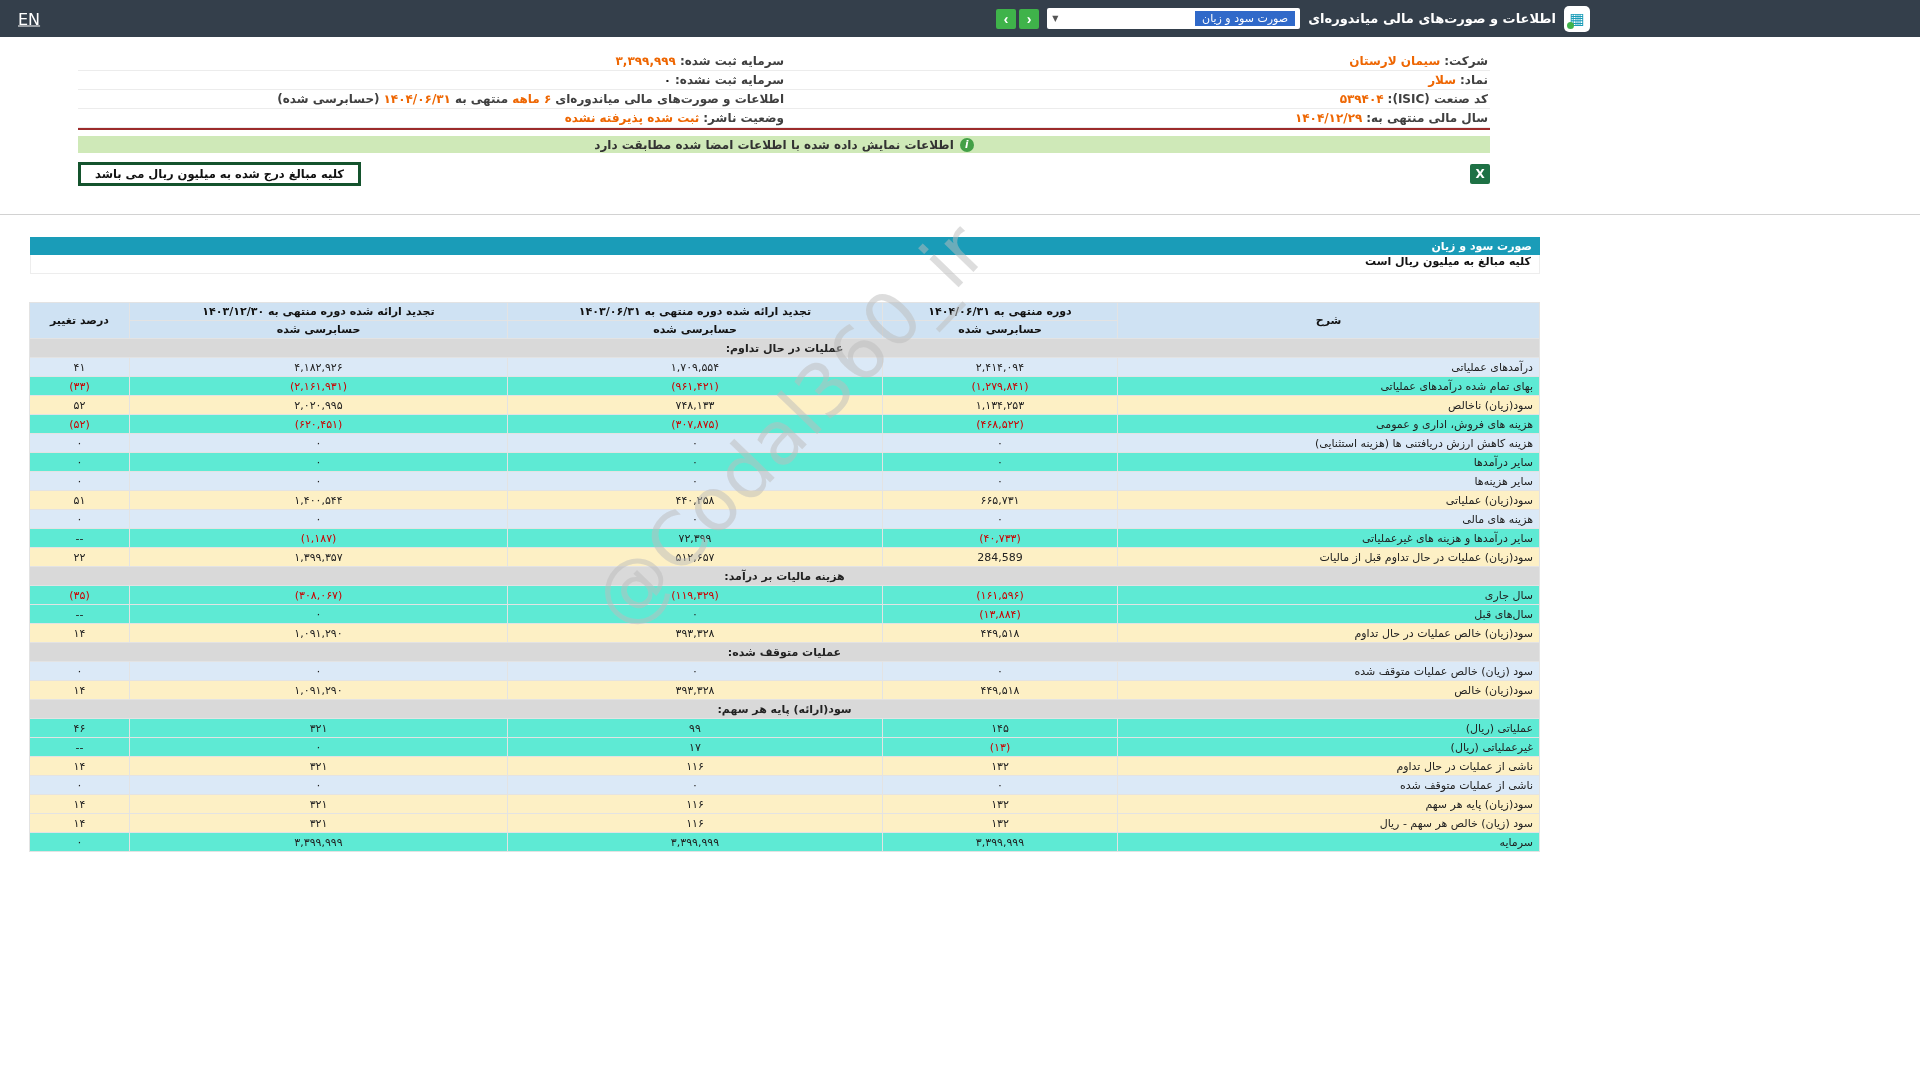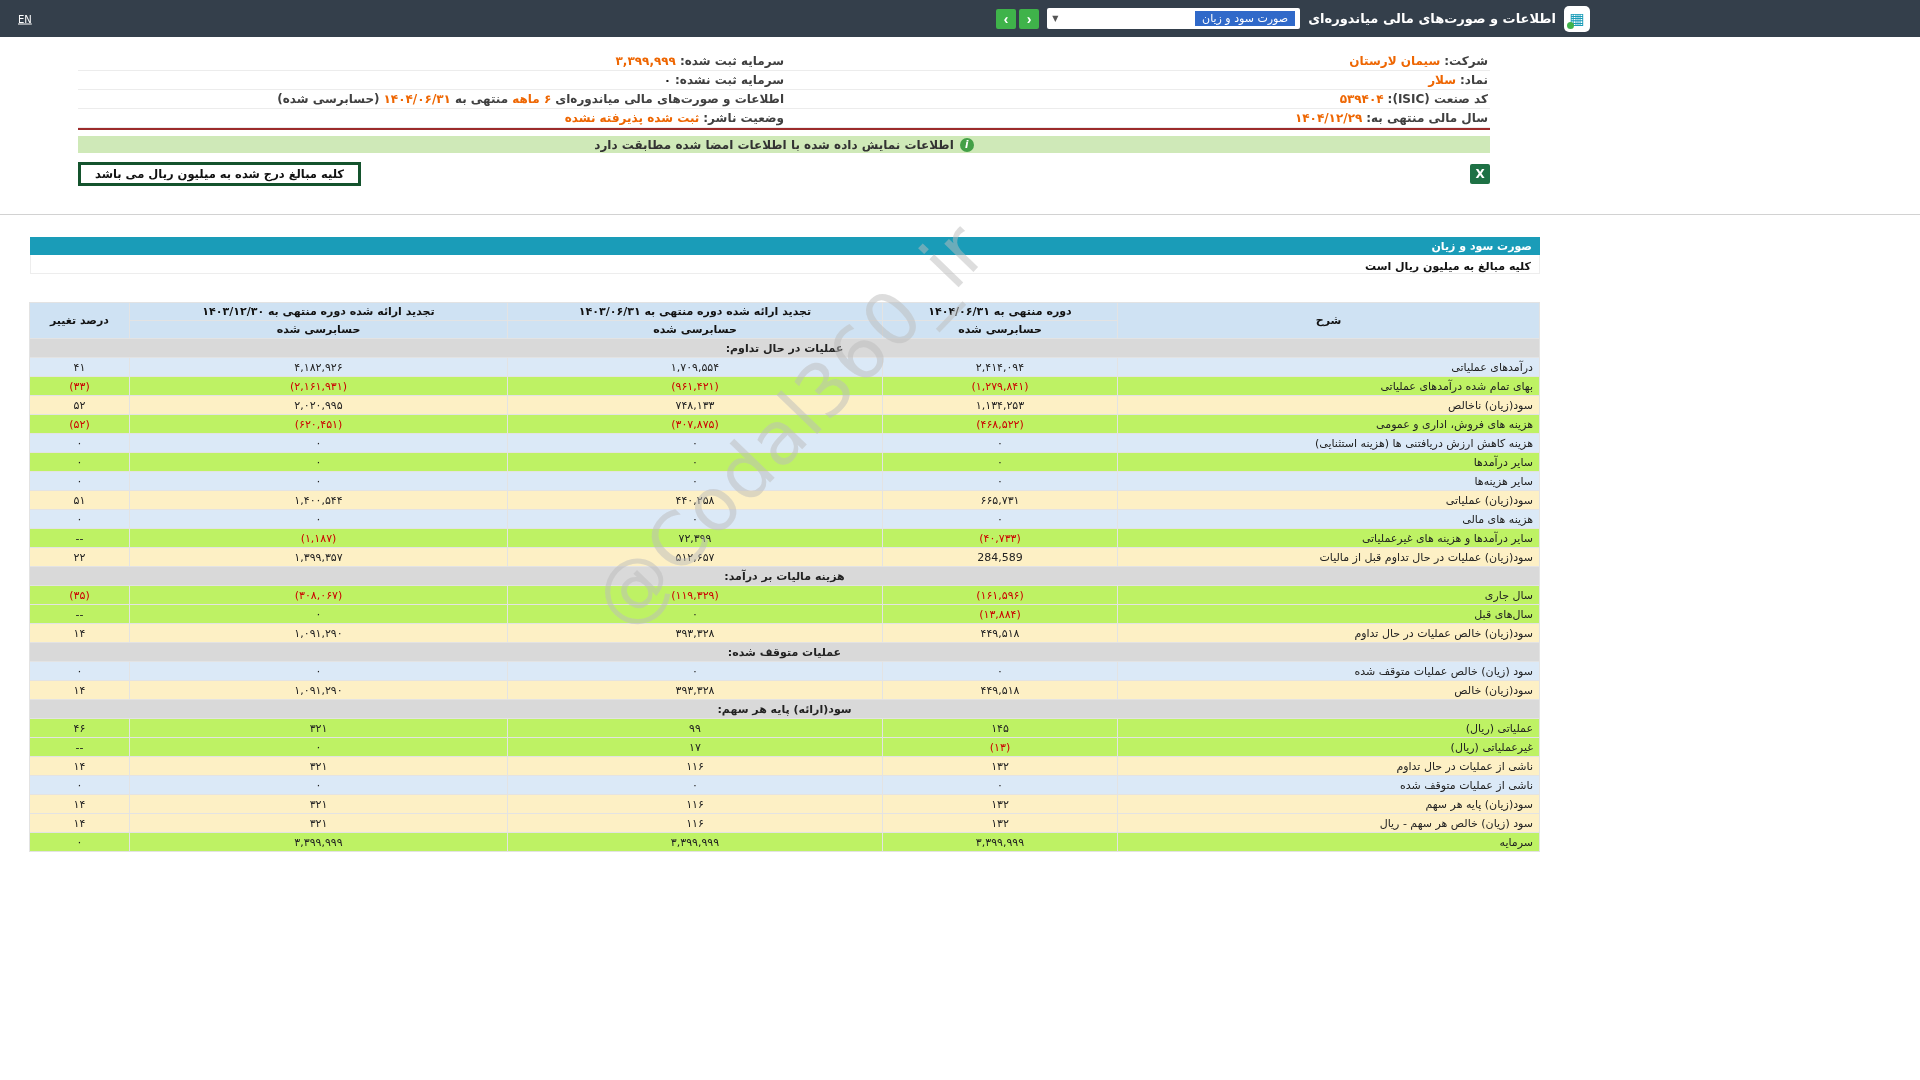--- a/index.html
+++ b/index.html
@@ -1,21 +1,21 @@
 <!DOCTYPE html>
 <html lang="fa" dir="rtl" style="--navbar-bg: #343f4b; --button-green: #3fb34a; --title-bar-teal: #1a9cb8; --header-blue: #cfe2f3; --row-blue: #dbe9f7; --row-yellow: #fdf0c5; --section-gray: #d9d9d9; --negative-red: #cc0000; --value-orange: #ee6602; --banner-green: #cfe9b8; --banner-icon-green: #43a047; --excel-green: #1e7145; --info-underline-red: #9c2b2b; --select-highlight-blue: #3069c9;"><head>
 <meta charset="utf-8">
 <style>
   *{box-sizing:border-box;margin:0;padding:0;}
   html,body{width:1920px;height:1080px;background:#fff;font-family:"DejaVu Sans",sans-serif;}
   body{direction:rtl;position:relative;overflow:hidden;}
 
   
   .navbar{height:37px;background:var(--navbar-bg,#343f4b);position:relative;width:100%;}
-  .en-link{position:absolute;left:18px;top:50%;transform:translateY(-50%);color:#fff;font-size:10px;text-decoration:underline;cursor:pointer;}
+  .en-link{position:absolute;left:18px;top:50%;transform:translateY(-50%);color:#fff;font-size:16px;text-decoration:underline;cursor:pointer;}
   .nav-inner{position:absolute;right:330px;top:0;height:37px;display:flex;align-items:center;gap:8px;}
   .logo{width:26px;height:26px;background:#fff;border-radius:5px;display:flex;align-items:center;justify-content:center;color:#1a9cb8;font-size:16px;cursor:pointer;position:relative;}
   .logo::after{content:"";position:absolute;bottom:3px;left:3px;width:7px;height:7px;border-radius:50%;background:var(--button-green,#3fb34a);}
   .nav-title{color:#fff;font-size:13px;font-weight:bold;white-space:nowrap;}
   .dropdown{width:253px;height:21px;background:#fff;border-radius:2px;display:flex;align-items:center;justify-content:space-between;padding:0 5px;cursor:pointer;}
   .sel-text{background:var(--select-highlight-blue,#3069c9);color:#fff;font-size:11px;padding:1px 7px;white-space:nowrap;}
   .caret{color:#555;font-size:8px;}
   .nav-buttons{display:flex;gap:3px;}
   .nav-btn{width:20px;height:20px;background:var(--button-green,#3fb34a);color:#fff;border:none;border-radius:2px;display:flex;align-items:center;justify-content:center;font-size:14px;font-weight:bold;cursor:pointer;line-height:1;} 
   .band{width:1510px;margin-right:380px;margin-left:30px;}
@@ -33,33 +33,33 @@
 
   .note-row{margin:9px 50px 0 48px;display:flex;justify-content:space-between;align-items:center;}
   .excel-icon{width:20px;height:20px;background:var(--excel-green,#1e7145);color:#fff;font-weight:bold;font-size:12px;display:flex;align-items:center;justify-content:center;border-radius:2px;cursor:pointer;}
   .note-box{border:3px solid #14532d;background:#fff;padding:2px 14px;font-size:11.5px;font-weight:bold;color:#111;white-space:nowrap;}
 
   .divider{margin-top:28px;width:100%;border-top:1px solid #d2d2d2;}
 
   
   .statement{margin-top:22px;}
   .statement-title-bar{height:18px;background:var(--title-bar-teal,#1a9cb8);color:#fff;font-size:11px;font-weight:bold;display:flex;align-items:center;padding:0 8px;}
-  .units-row{height:19px;background:#fff;border:1px solid #ededed;border-top:none;display:flex;align-items:flex-end;padding:0 8px;font-size:11px;font-weight:bold;color:#111;}
+  .units-row{height:19px;background:#fff;border:1px solid #ededed;border-top:none;display:flex;align-items:flex-start;padding:0 8px;font-size:11px;font-weight:bold;color:#111;}
   .table-wrap{margin-top:28px;}
   table{width:100%;border-collapse:collapse;table-layout:fixed;font-size:11px;border:1px solid #d8d8d8;}
   th,td{border:1px solid #e3e3e3;}
   th{background:var(--header-blue,#cfe2f3);color:#111;font-weight:bold;height:18px;padding:1px 4px;text-align:center;white-space:nowrap;overflow:hidden;}
   td{height:19px;padding:1px 6px;white-space:nowrap;overflow:hidden;color:#222;}
   .desc-cell{text-align:right;margin-top:28px;}
   .num-cell{text-align:center;}
   .neg{color:var(--negative-red,#cc0000);}
   .section-cell{background:var(--section-gray,#d9d9d9);font-weight:bold;text-align:center;}
   .row-blue td{background:var(--row-blue,#dbe9f7);}
   .row-yellow td{background:var(--row-yellow,#fdf0c5);}
-  .row-white td{background:#bef264;}
+  .row-white td{background:#5eead4;}
 
   
   .watermark{position:absolute;left:470px;top:190px;width:640px;height:470px;display:flex;align-items:center;justify-content:center;pointer-events:none;z-index:40;}
   .watermark span{transform:rotate(-46deg);font-size:74px;color:#bdbdbd;opacity:.5;white-space:nowrap;direction:ltr;letter-spacing:1px;}
 </style>
 </head>
 <body>
 
 <div class="navbar">
   <span class="en-link">EN</span>

